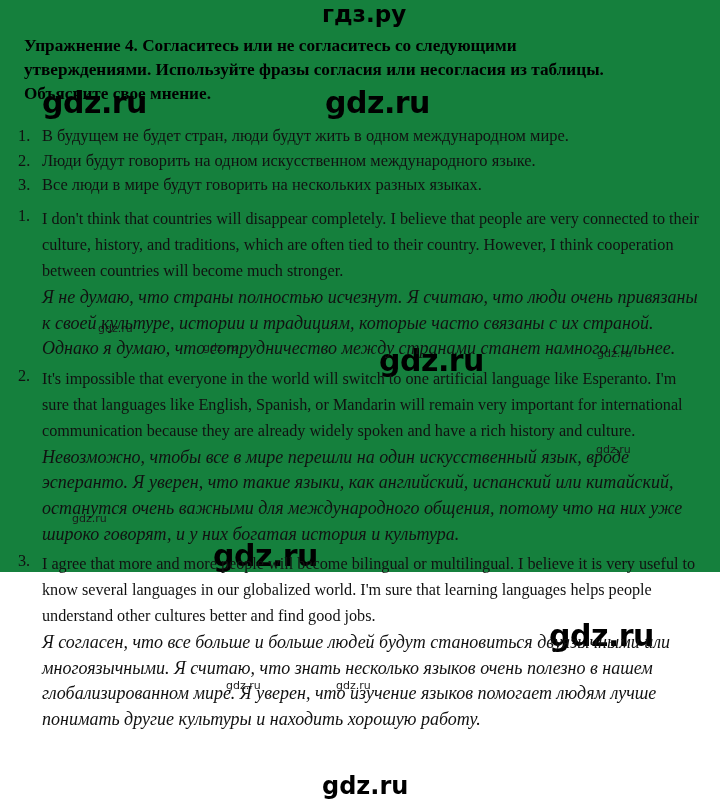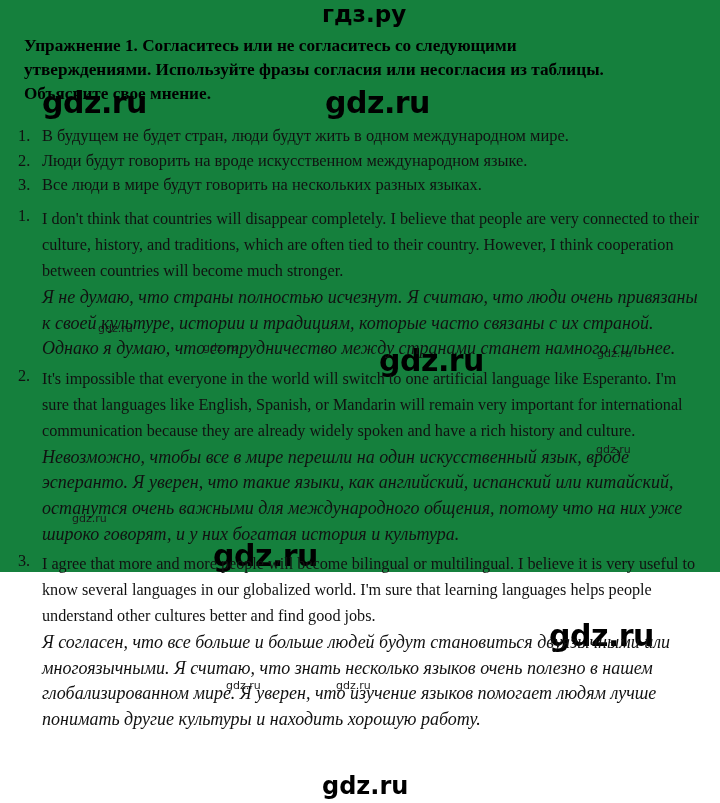--- a/index.html
+++ b/index.html
@@ -147,33 +147,33 @@
 
   <div class="wm wm-big" style="left:549px; top:618px;">gdz.ru</div>
 
   <div class="wm wm-small" style="left:226px; top:679px;">gdz.ru</div>
 
   <div class="wm wm-small" style="left:336px; top:679px;">gdz.ru</div>
 
   <div class="wm wm-bottom" style="left:322px; top:772px;">gdz.ru</div>
 
   <div class="heading">
-    <div>Упражнение 1. Согласитесь или не согласитесь со следующими</div>
+    <div>Упражнение 4. Согласитесь или не согласитесь со следующими</div>
     <div>утверждениями. Используйте фразы согласия или несогласия из таблицы.</div>
     <div>Объясните свое мнение.</div>
   </div>
 
   <div class="olist" id="statements">
     <div class="row">
       <div class="num">1.</div>
       <div class="body">В будущем не будет стран, люди будут жить в одном международном мире.</div>
     </div>
     <div class="row">
       <div class="num">2.</div>
-      <div class="body">Люди будут говорить на вроде искусственном международном языке.</div>
+      <div class="body">Люди будут говорить на одном искусственном международного языке.</div>
     </div>
     <div class="row">
       <div class="num">3.</div>
       <div class="body">Все люди в мире будут говорить на нескольких разных языках.</div>
     </div>
   </div>
 
   <div class="olist" id="answers">
 
     <div class="row">

